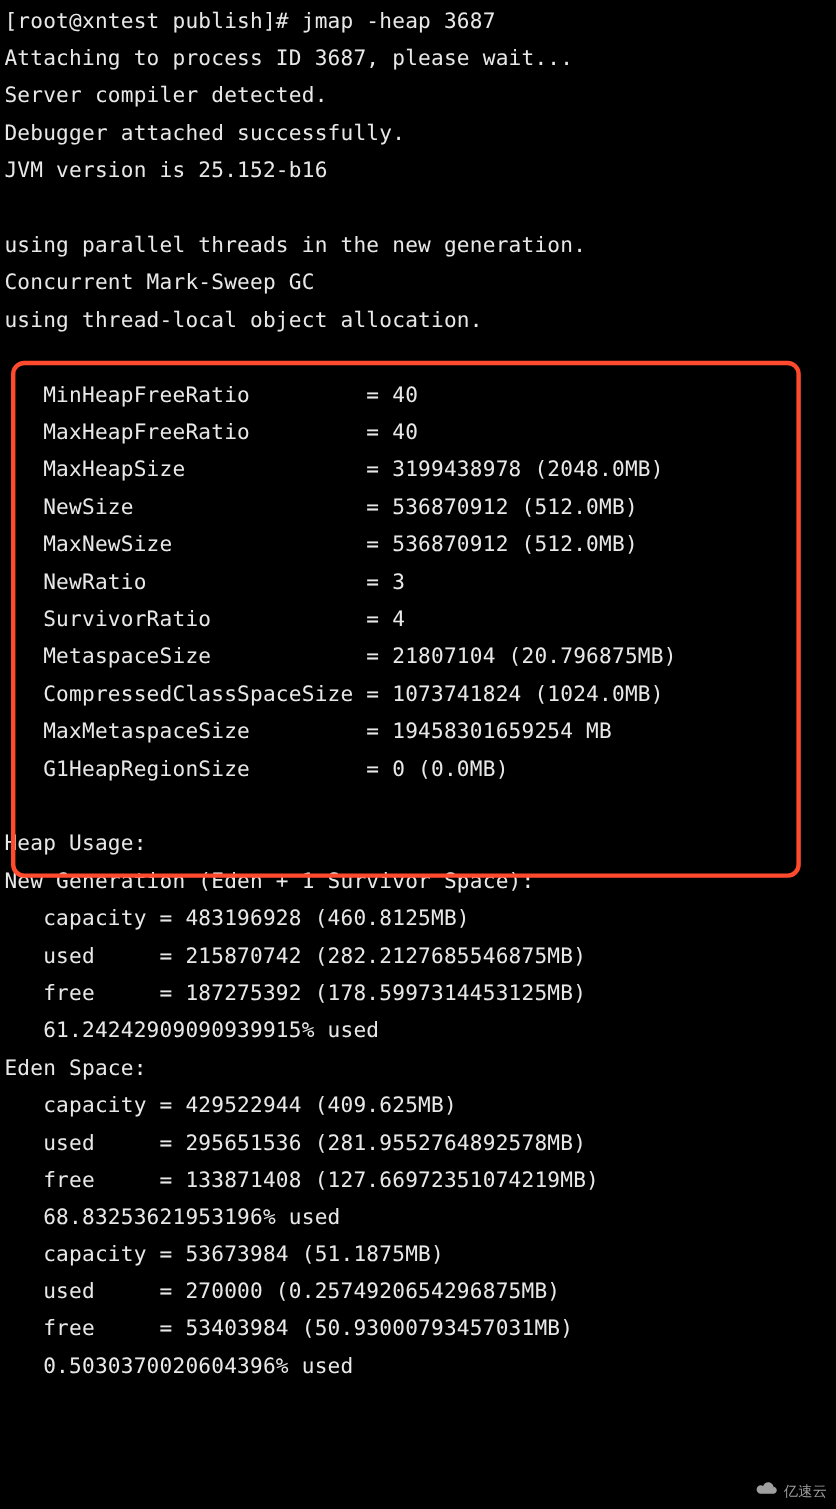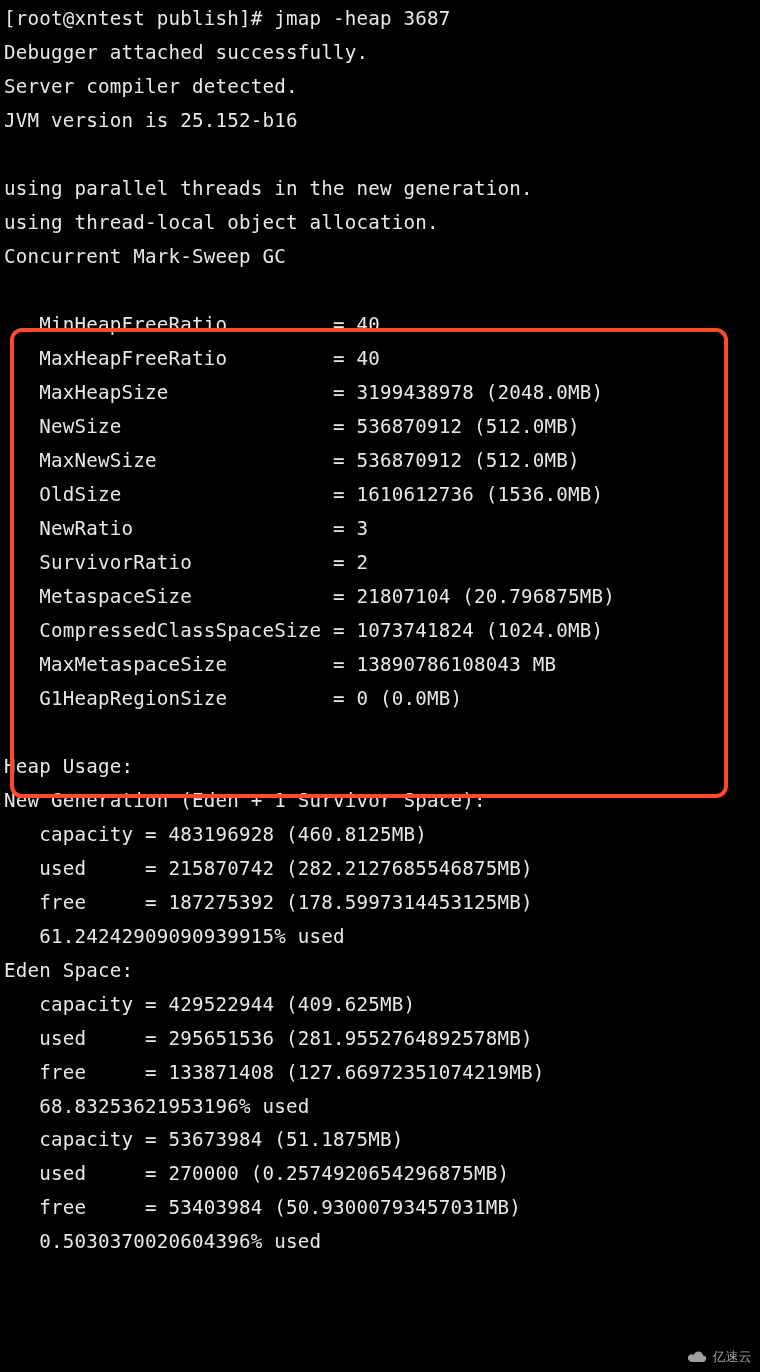--- a/index.html
+++ b/index.html
@@ -28,49 +28,49 @@
     pointer-events: none;
   }
   .watermark {
     position: absolute;
     right: 8px;
     bottom: 4px;
     font-size: 13px;
     color: #bbbbbb;
     opacity: 0.85;
     display: flex;
-    align-items: center;
+    align-items: flex-start;
     gap: 4px;
   }
   .watermark svg { width: 22px; height: 16px; }
 </style>
 </head>
 <body>
 
 <div id="terminal">
     <div class="line">[root@xntest publish]# jmap -heap 3687</div>
+    <div class="line">Attaching to process ID 3687, please wait...</div>
+    <div class="line">Server compiler detected.</div>
     <div class="line">Debugger attached successfully.</div>
-    <div class="line">Server compiler detected.</div>
     <div class="line">JVM version is 25.152-b16</div>
     <div class="line">&nbsp;</div>
     <div class="line">using parallel threads in the new generation.</div>
+    <div class="line">Concurrent Mark-Sweep GC</div>
     <div class="line">using thread-local object allocation.</div>
-    <div class="line">Concurrent Mark-Sweep GC</div>
     <div class="line">&nbsp;</div>
     <div class="line">   MinHeapFreeRatio         = 40</div>
     <div class="line">   MaxHeapFreeRatio         = 40</div>
     <div class="line">   MaxHeapSize              = 3199438978 (2048.0MB)</div>
     <div class="line">   NewSize                  = 536870912 (512.0MB)</div>
     <div class="line">   MaxNewSize               = 536870912 (512.0MB)</div>
-    <div class="line">   OldSize                  = 1610612736 (1536.0MB)</div>
     <div class="line">   NewRatio                 = 3</div>
-    <div class="line">   SurvivorRatio            = 2</div>
+    <div class="line">   SurvivorRatio            = 4</div>
     <div class="line">   MetaspaceSize            = 21807104 (20.796875MB)</div>
     <div class="line">   CompressedClassSpaceSize = 1073741824 (1024.0MB)</div>
-    <div class="line">   MaxMetaspaceSize         = 13890786108043 MB</div>
+    <div class="line">   MaxMetaspaceSize         = 19458301659254 MB</div>
     <div class="line">   G1HeapRegionSize         = 0 (0.0MB)</div>
     <div class="line">&nbsp;</div>
     <div class="line">Heap Usage:</div>
     <div class="line">New Generation (Eden + 1 Survivor Space):</div>
     <div class="line">   capacity = 483196928 (460.8125MB)</div>
     <div class="line">   used     = 215870742 (282.2127685546875MB)</div>
     <div class="line">   free     = 187275392 (178.5997314453125MB)</div>
     <div class="line">   61.24242909090939915% used</div>
     <div class="line">Eden Space:</div>
     <div class="line">   capacity = 429522944 (409.625MB)</div>

